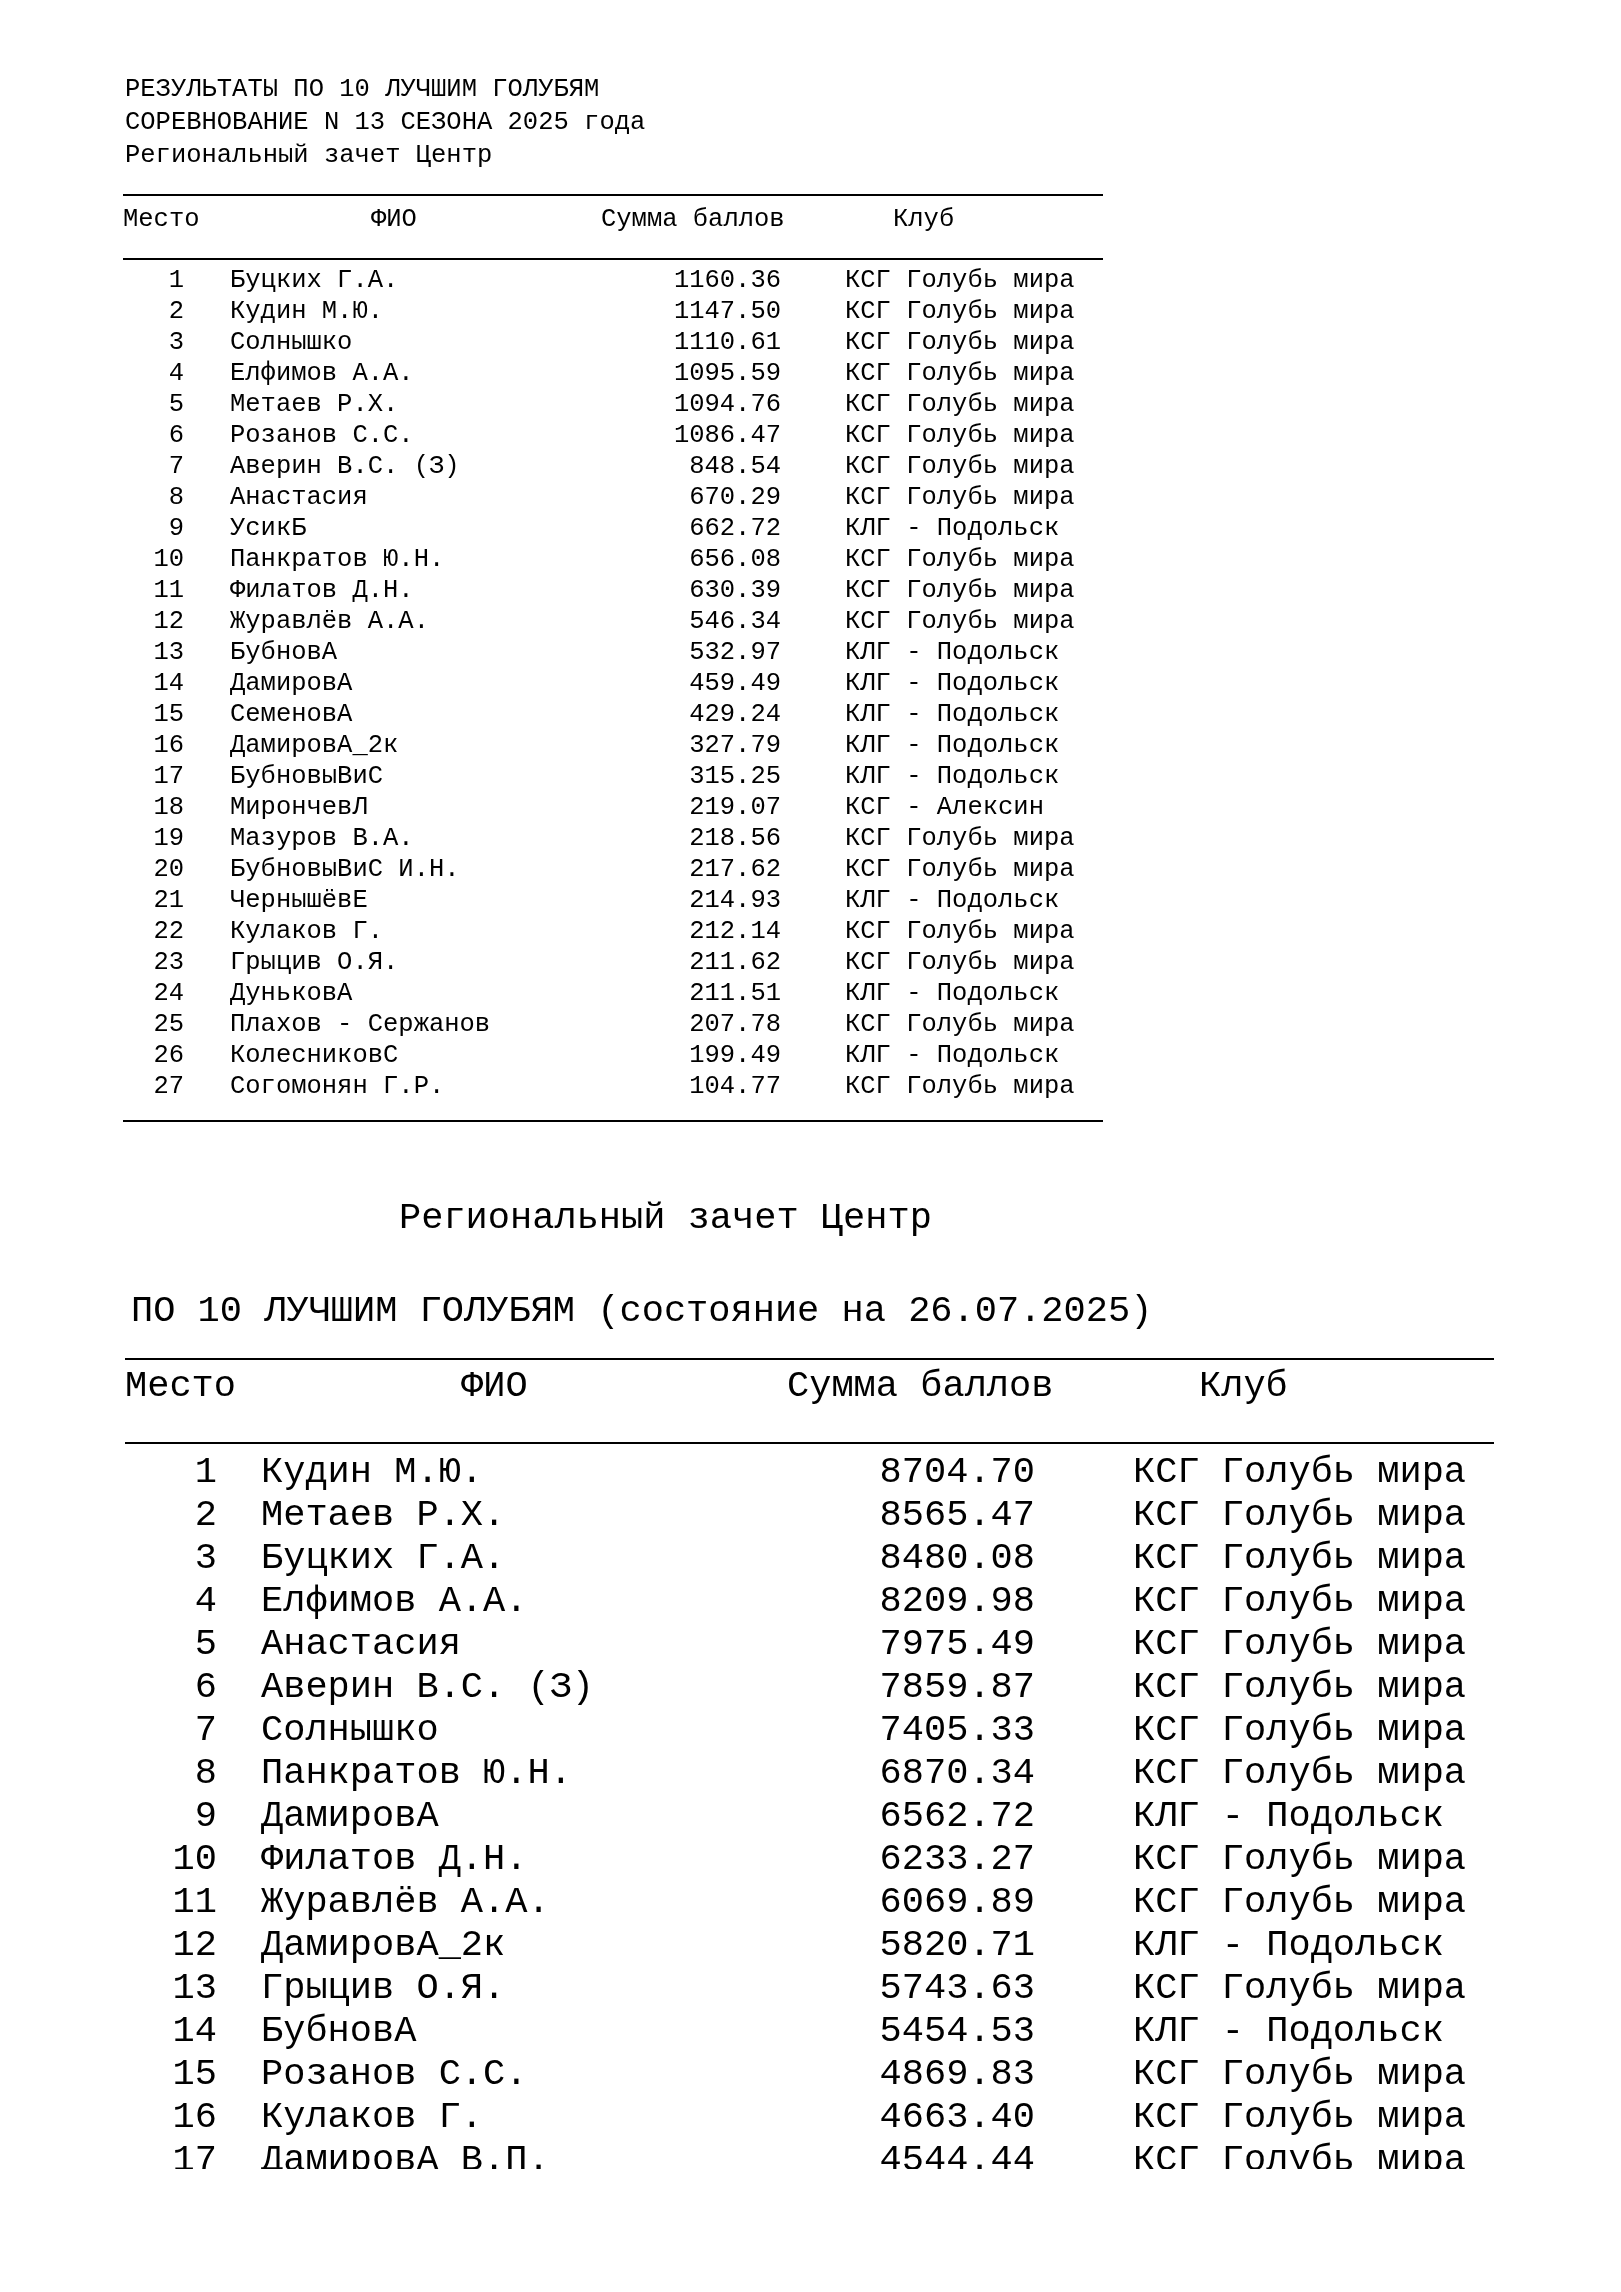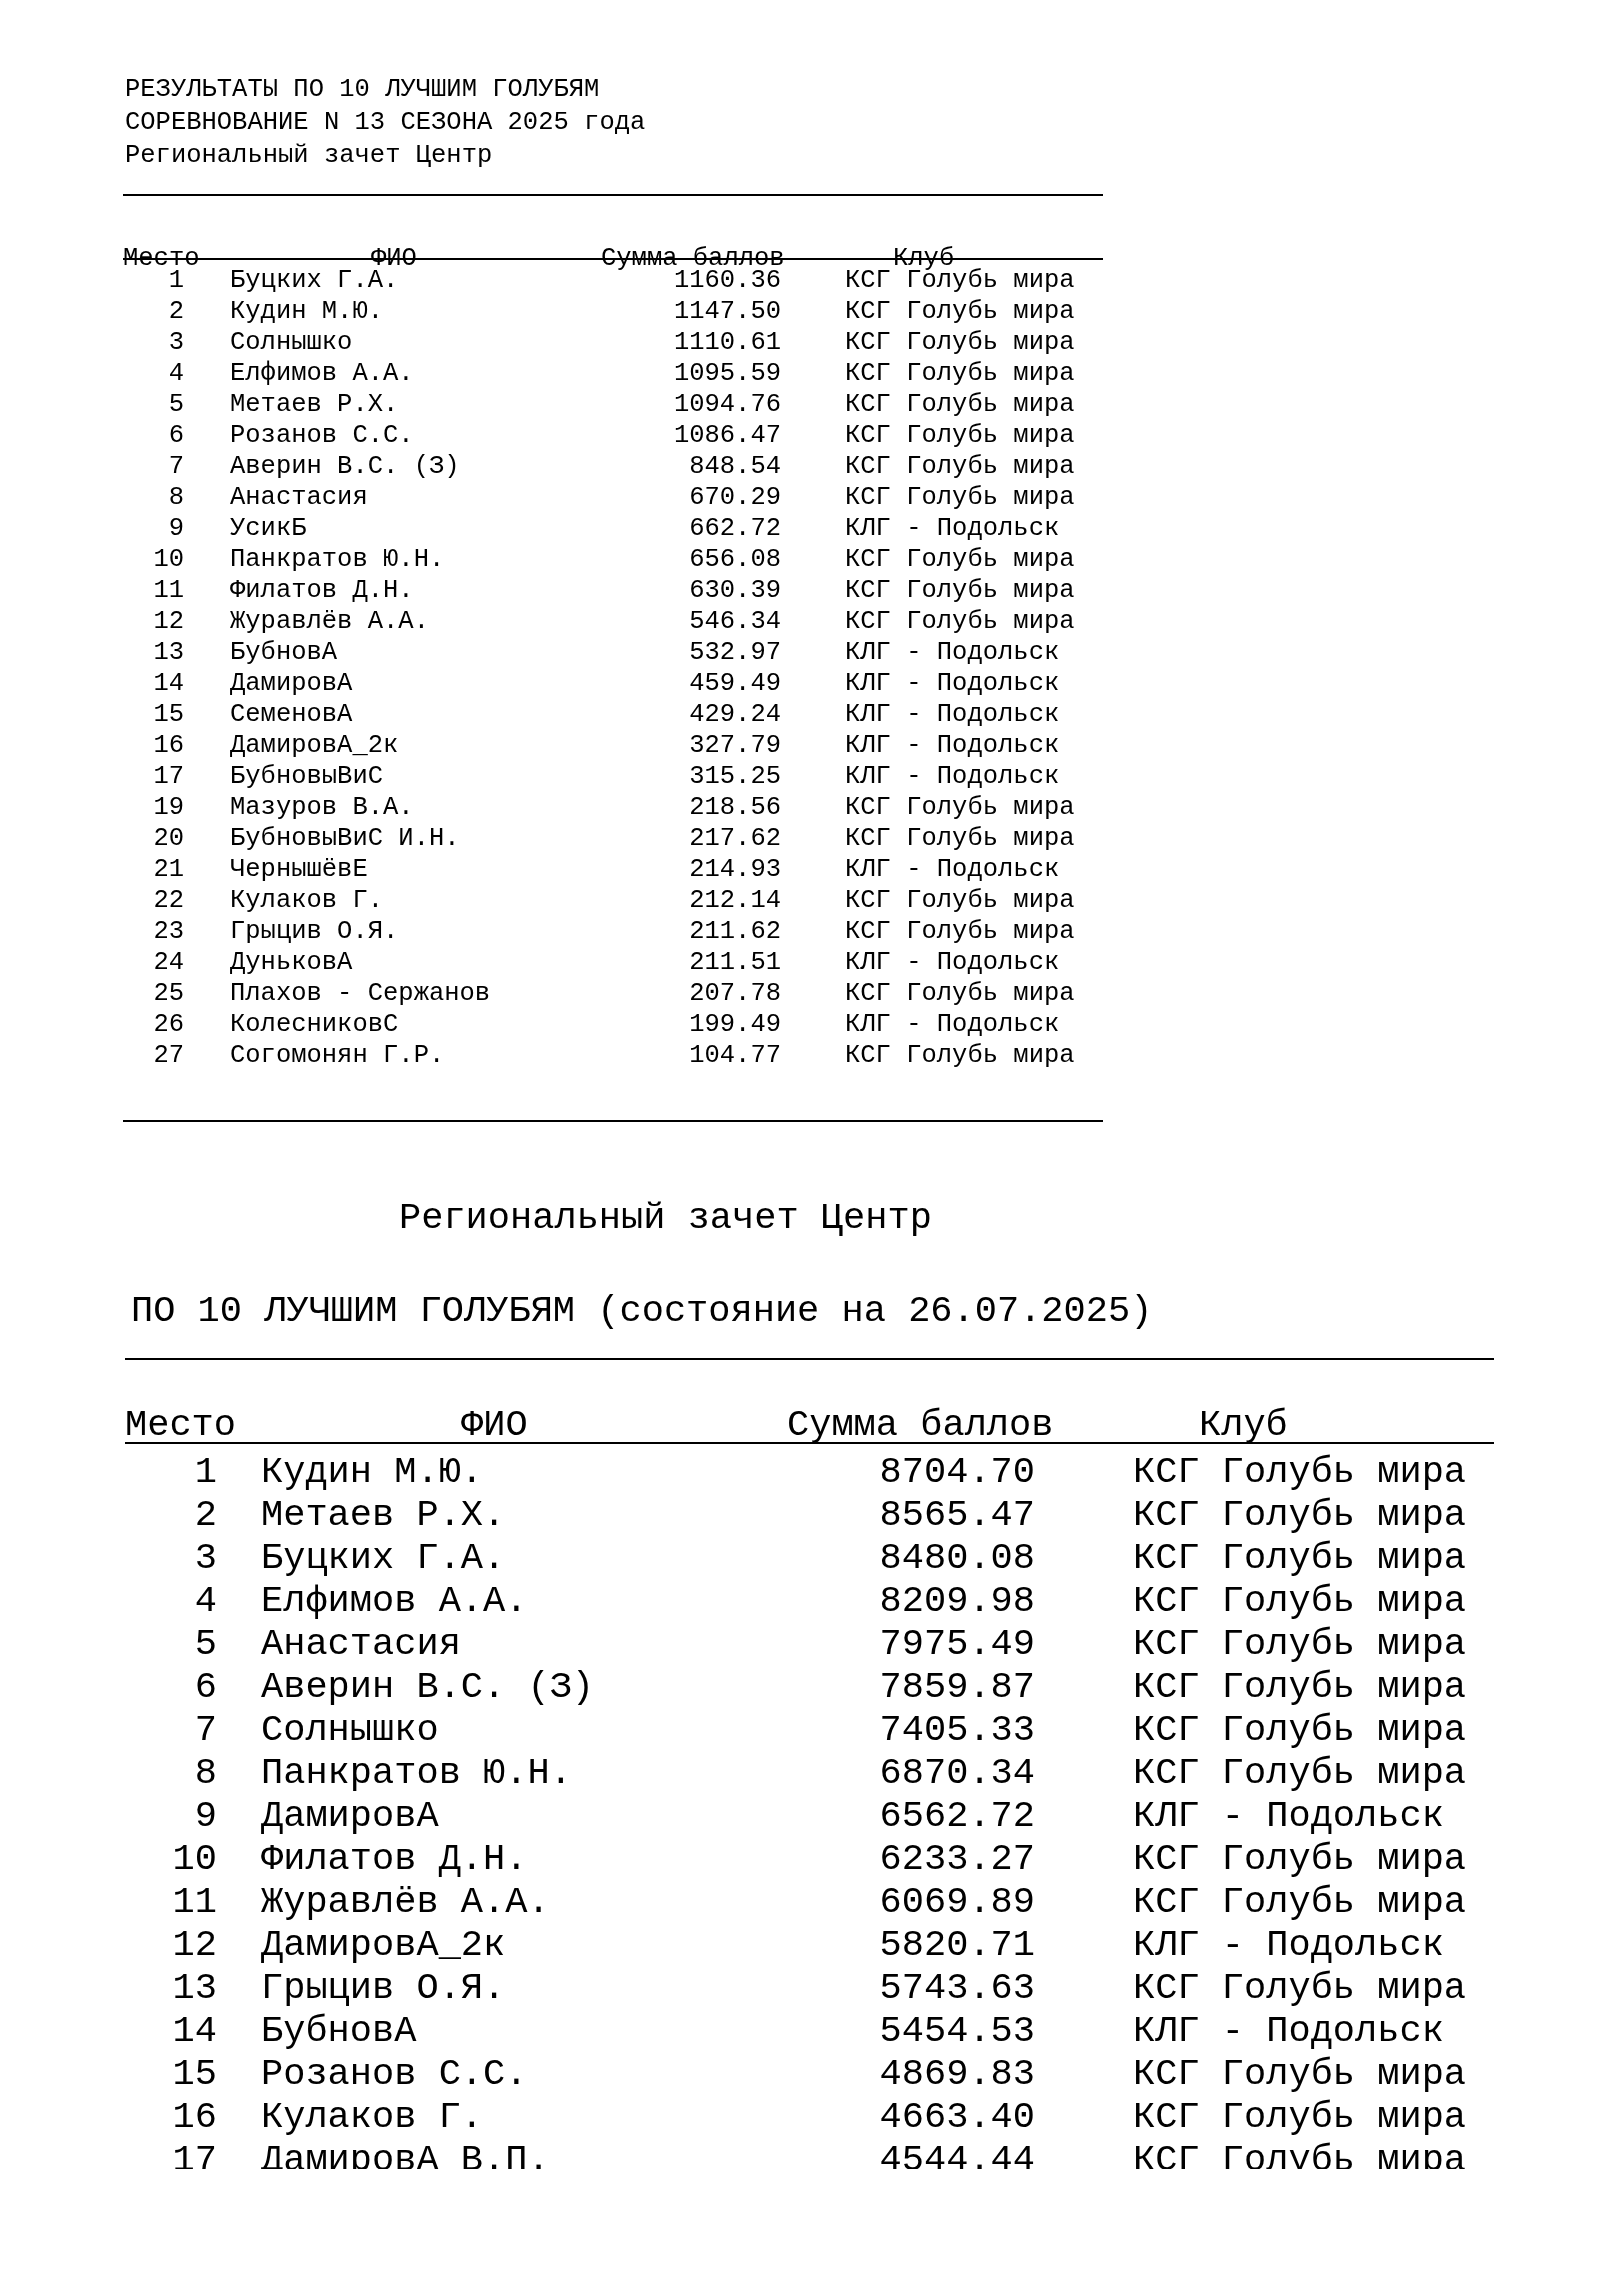--- a/index.html
+++ b/index.html
@@ -26,21 +26,21 @@
   .rule.thick { border-top:2.9px solid #000; }
   #t1-rule-top    { left:123px; top:194px;  width:980px; }
   #t1-rule-mid    { left:123px; top:258px;  width:980px; }
   #t1-rule-bottom { left:123px; top:1120px; width:980px; }
   #t2-rule-top    { left:125px; top:1358px; width:1369px; }
   #t2-rule-mid    { left:125px; top:1442px; width:1369px; }
 
   
   #t1-header { left:123px; top:203px;  width:980px; height:33px; line-height:33px; }
   #t2-header { left:125px; top:1364px; width:1369px; height:45px; line-height:45px; }
-  .hcell { position:absolute; top:0; white-space:nowrap;margin-top:39px; }
+  .hcell { position:absolute; top:0; white-space:nowrap; }
   #t1-header .h-place  { left:0; }
   #t1-header .h-name   { left:248px; }
   #t1-header .h-points { left:478px; }
   #t1-header .h-club   { left:770px; }
   #t2-header .h-place  { left:0; }
   #t2-header .h-name   { left:336px; }
   #t2-header .h-points { left:662px; }
   #t2-header .h-club   { left:1074px; }
 
   
@@ -183,20 +183,26 @@
         <span class="cell points">327.79</span>
         <span class="cell club">КЛГ - Подольск</span>
       </div>
       <div class="row row1">
         <span class="cell place">17</span>
         <span class="cell name">БубновыВиС</span>
         <span class="cell points">315.25</span>
         <span class="cell club">КЛГ - Подольск</span>
       </div>
       <div class="row row1">
+        <span class="cell place">18</span>
+        <span class="cell name">МирончевЛ</span>
+        <span class="cell points">219.07</span>
+        <span class="cell club">КСГ - Алексин</span>
+      </div>
+      <div class="row row1">
         <span class="cell place">19</span>
         <span class="cell name">Мазуров В.А.</span>
         <span class="cell points">218.56</span>
         <span class="cell club">КСГ Голубь мира</span>
       </div>
       <div class="row row1">
         <span class="cell place">20</span>
         <span class="cell name">БубновыВиС И.Н.</span>
         <span class="cell points">217.62</span>
         <span class="cell club">КСГ Голубь мира</span>

